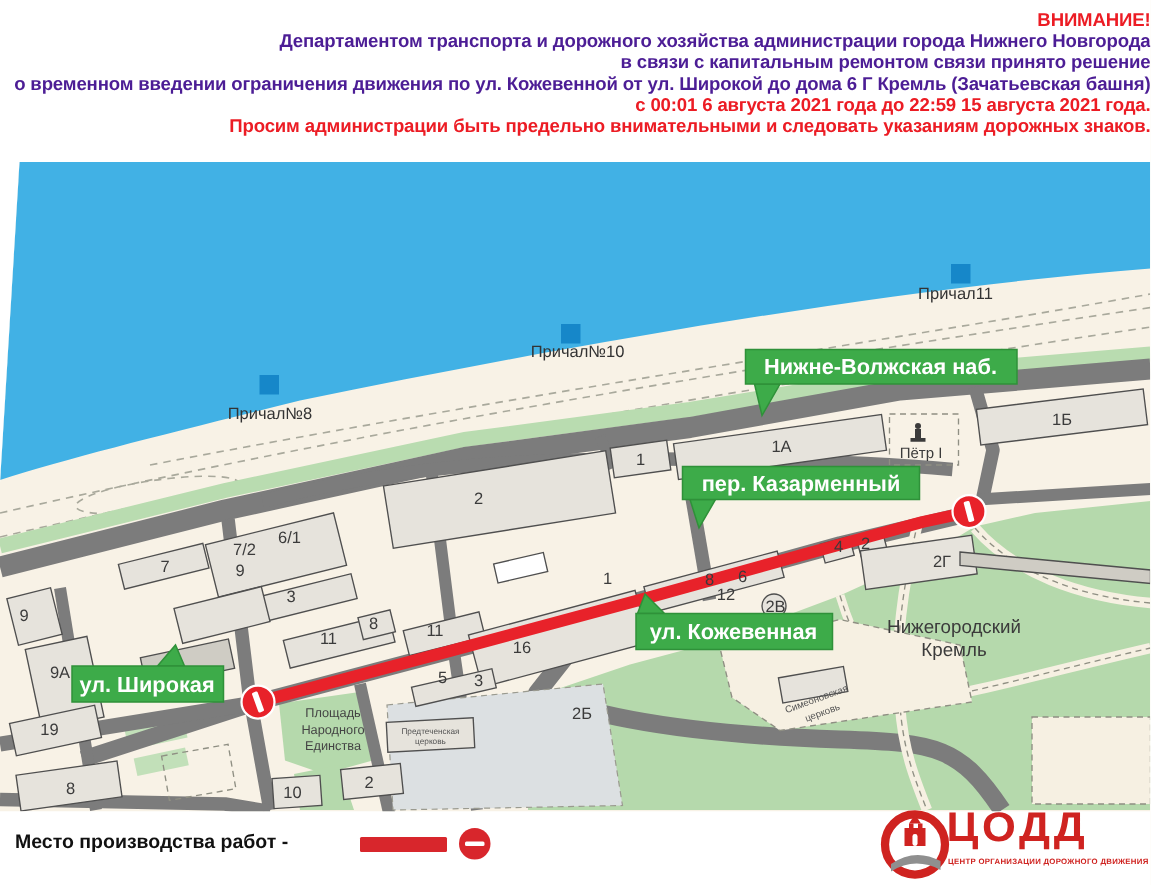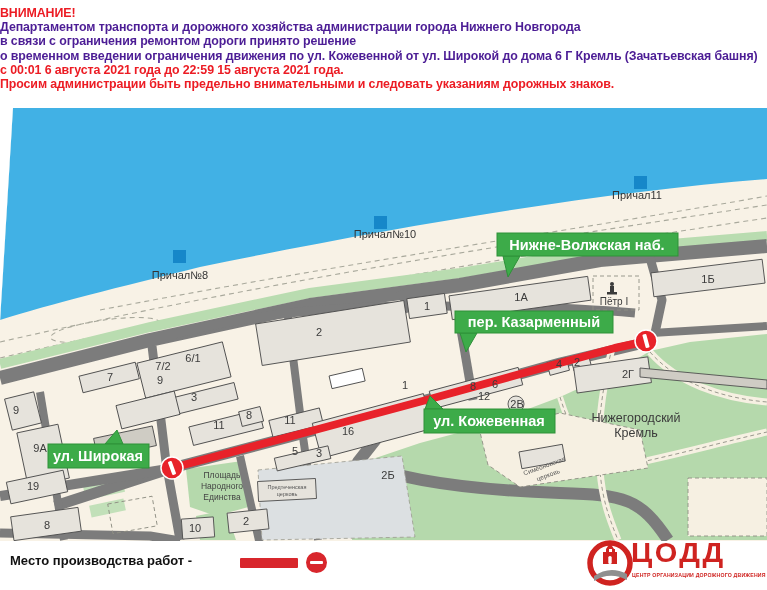--- a/index.html
+++ b/index.html
@@ -1,19 +1,19 @@
 <!DOCTYPE html>
 <html><head>
 <meta charset="utf-8">
 <style>
   html,body{margin:0;padding:0;background:#fff;}
   #page{position:relative;width:767px;height:590px;background:#fff;overflow:hidden;
         font-family:"Liberation Sans",sans-serif;}
   
-  #header{position:absolute;top:6px;left:0;width:767px;text-align:left;
+  #header{position:absolute;top:6px;left:0;width:767px;text-align:right;
           font-weight:bold;font-size:12.4px;line-height:14.2px;letter-spacing:-0.1px;}
   .h-red{color:#ec1c24;}
   .h-black{color:#4c1d95;}
   
   #map-svg{position:absolute;top:0;left:0;}
   .bld{fill:#e6e3dc;stroke:#4f4f4f;stroke-width:0.9;}
   .bld-dark{fill:#cfccc4;stroke:#4f4f4f;stroke-width:0.9;}
   .bld-white{fill:#ffffff;stroke:#4f4f4f;stroke-width:0.9;}
   .road{stroke:#7c7c7c;fill:none;stroke-linejoin:round;}
   .num{font-size:11px;fill:#3b3b3b;text-anchor:middle;}
@@ -36,21 +36,21 @@
             color:#cf2320;white-space:nowrap;letter-spacing:0.2px;}
 </style>
 </head>
 <body>
 
 <div id="page">
 
   <div id="header">
     <div class="h-red">ВНИМАНИЕ!</div>
     <div class="h-black">Департаментом транспорта и дорожного хозяйства администрации города Нижнего Новгорода</div>
-    <div class="h-black">в связи с ограничения ремонтом дороги принято решение</div>
+    <div class="h-black">в связи с капитальным ремонтом связи принято решение</div>
     <div class="h-black">о временном введении ограничения движения по ул. Кожевенной от ул. Широкой до дома 6 Г Кремль (Зачатьевская башня)</div>
     <div class="h-red">с 00:01 6 августа 2021 года до 22:59 15 августа 2021 года.</div>
     <div class="h-red">Просим администрации быть предельно внимательными и следовать указаниям дорожных знаков.</div>
   </div>
 
   <svg id="map-svg" width="767" height="590" viewBox="0 0 767 590">
     <defs>
       <clipPath id="mapClip">
         <polygon points="13,108 767,108 767,541 0,541 0,322"></polygon>
       </clipPath>

